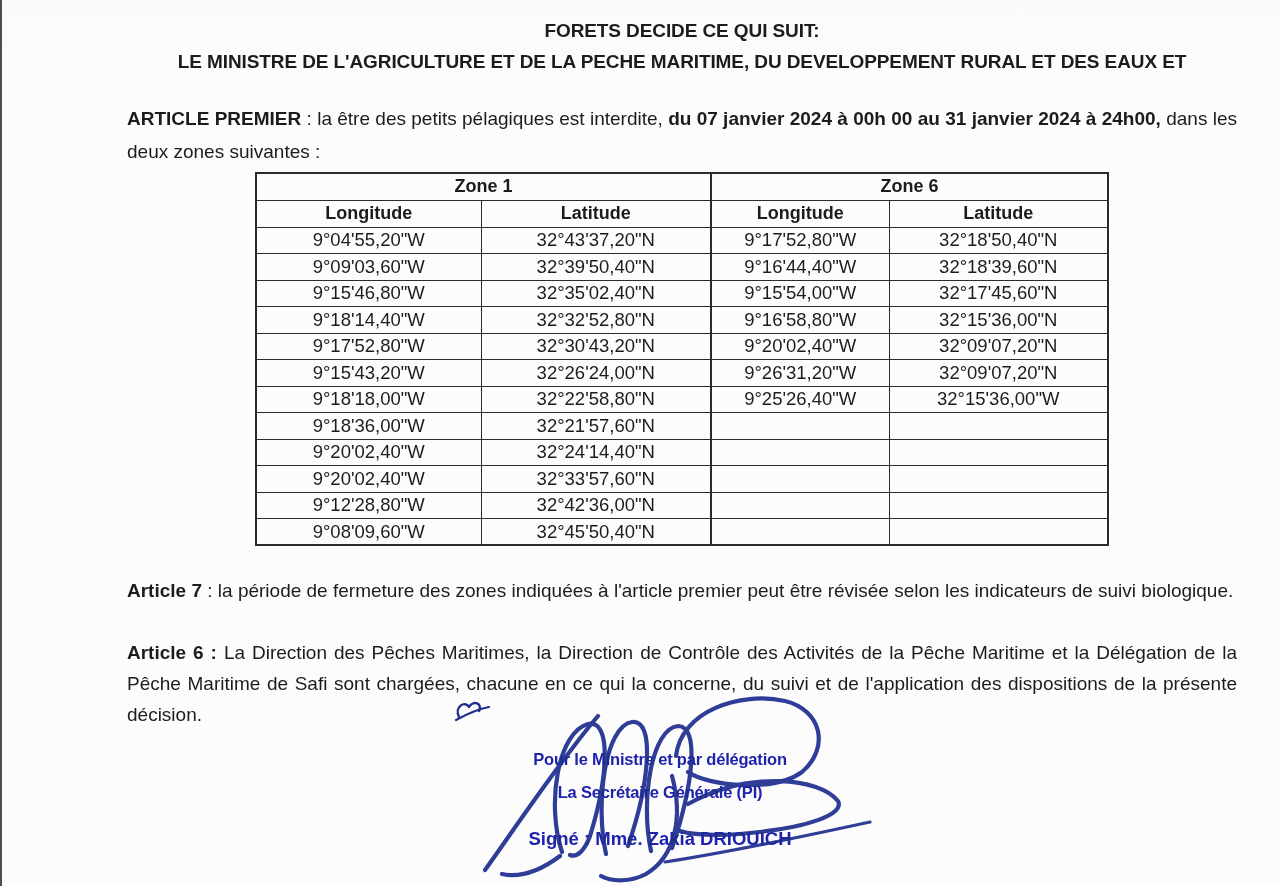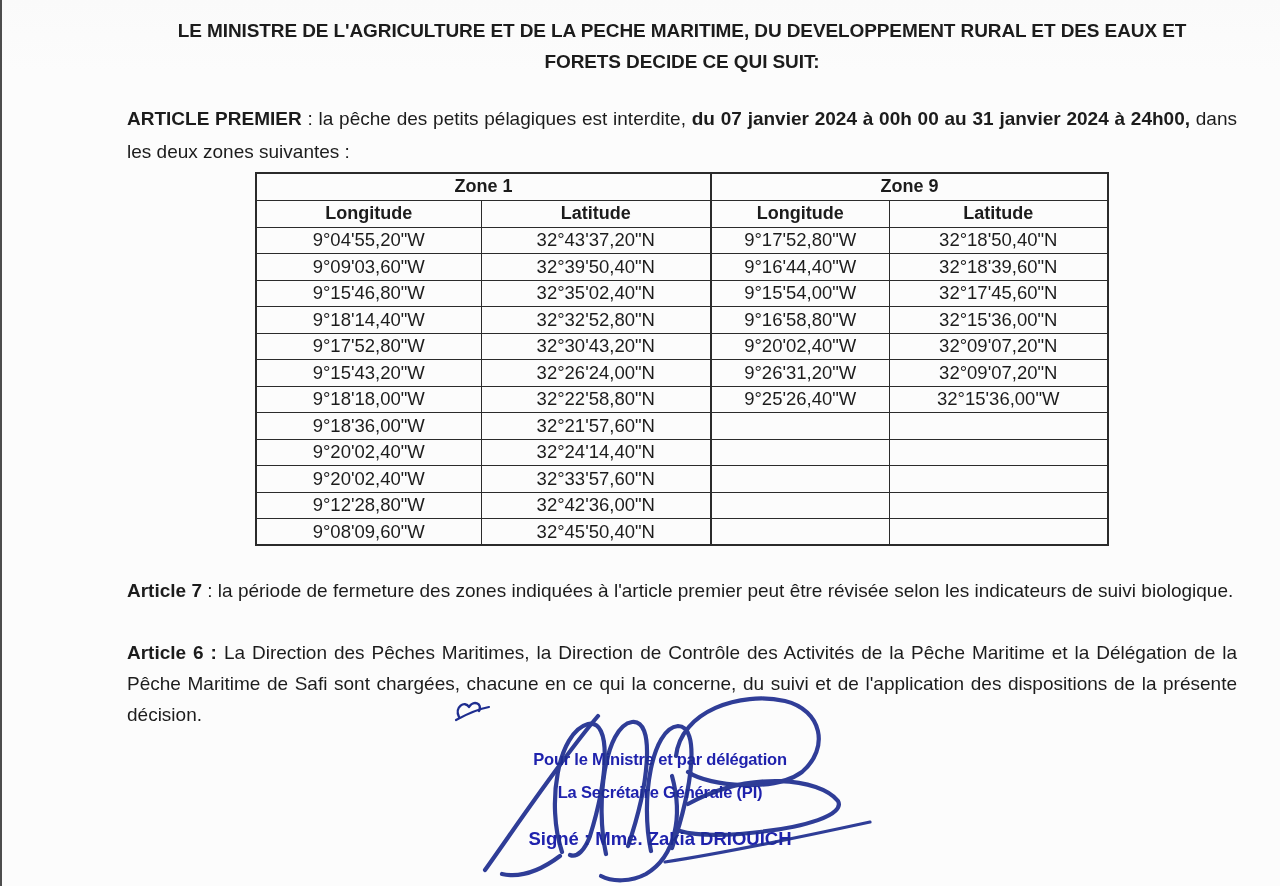--- a/index.html
+++ b/index.html
@@ -89,37 +89,37 @@
   .pen-mark { left: 452px; top: 698px; }
 </style>
 </head>
 <body>
 
 <div class="page">
 
   <div class="edge-line"></div>
 
   <div class="doc-title">
+    <div>FORETS DECIDE CE QUI SUIT:</div>
     <div>LE MINISTRE DE L'AGRICULTURE ET DE LA PECHE MARITIME, DU DEVELOPPEMENT RURAL ET DES EAUX ET</div>
-    <div>FORETS DECIDE CE QUI SUIT:</div>
   </div>
 
-  <p class="para a1"><span class="article-label">ARTICLE PREMIER</span><span> : </span><span>la pêche des petits pélagiques est interdite, </span><b>du 07 janvier 2024 à 00h 00 au 31 janvier 2024 à 24h00,</b><span> dans les deux zones suivantes :</span></p>
+  <p class="para a1"><span class="article-label">ARTICLE PREMIER</span><span> : </span><span>la être des petits pélagiques est interdite, </span><b>du 07 janvier 2024 à 00h 00 au 31 janvier 2024 à 24h00,</b><span> dans les deux zones suivantes :</span></p>
 
   <table class="coords">
     <colgroup>
       <col style="width:225px">
         <col style="width:230px">
         <col style="width:178px">
         <col style="width:219px">
     </colgroup>
     <thead>
       <tr>
         <th colspan="2">Zone 1</th>
-        <th colspan="2" class="zone-divider">Zone 9</th>
+        <th colspan="2" class="zone-divider">Zone 6</th>
       </tr>
       <tr>
         <th>Longitude</th>
         <th>Latitude</th>
         <th class="zone-divider">Longitude</th>
         <th>Latitude</th>
       </tr>
     </thead>
     <tbody>
         <tr>

